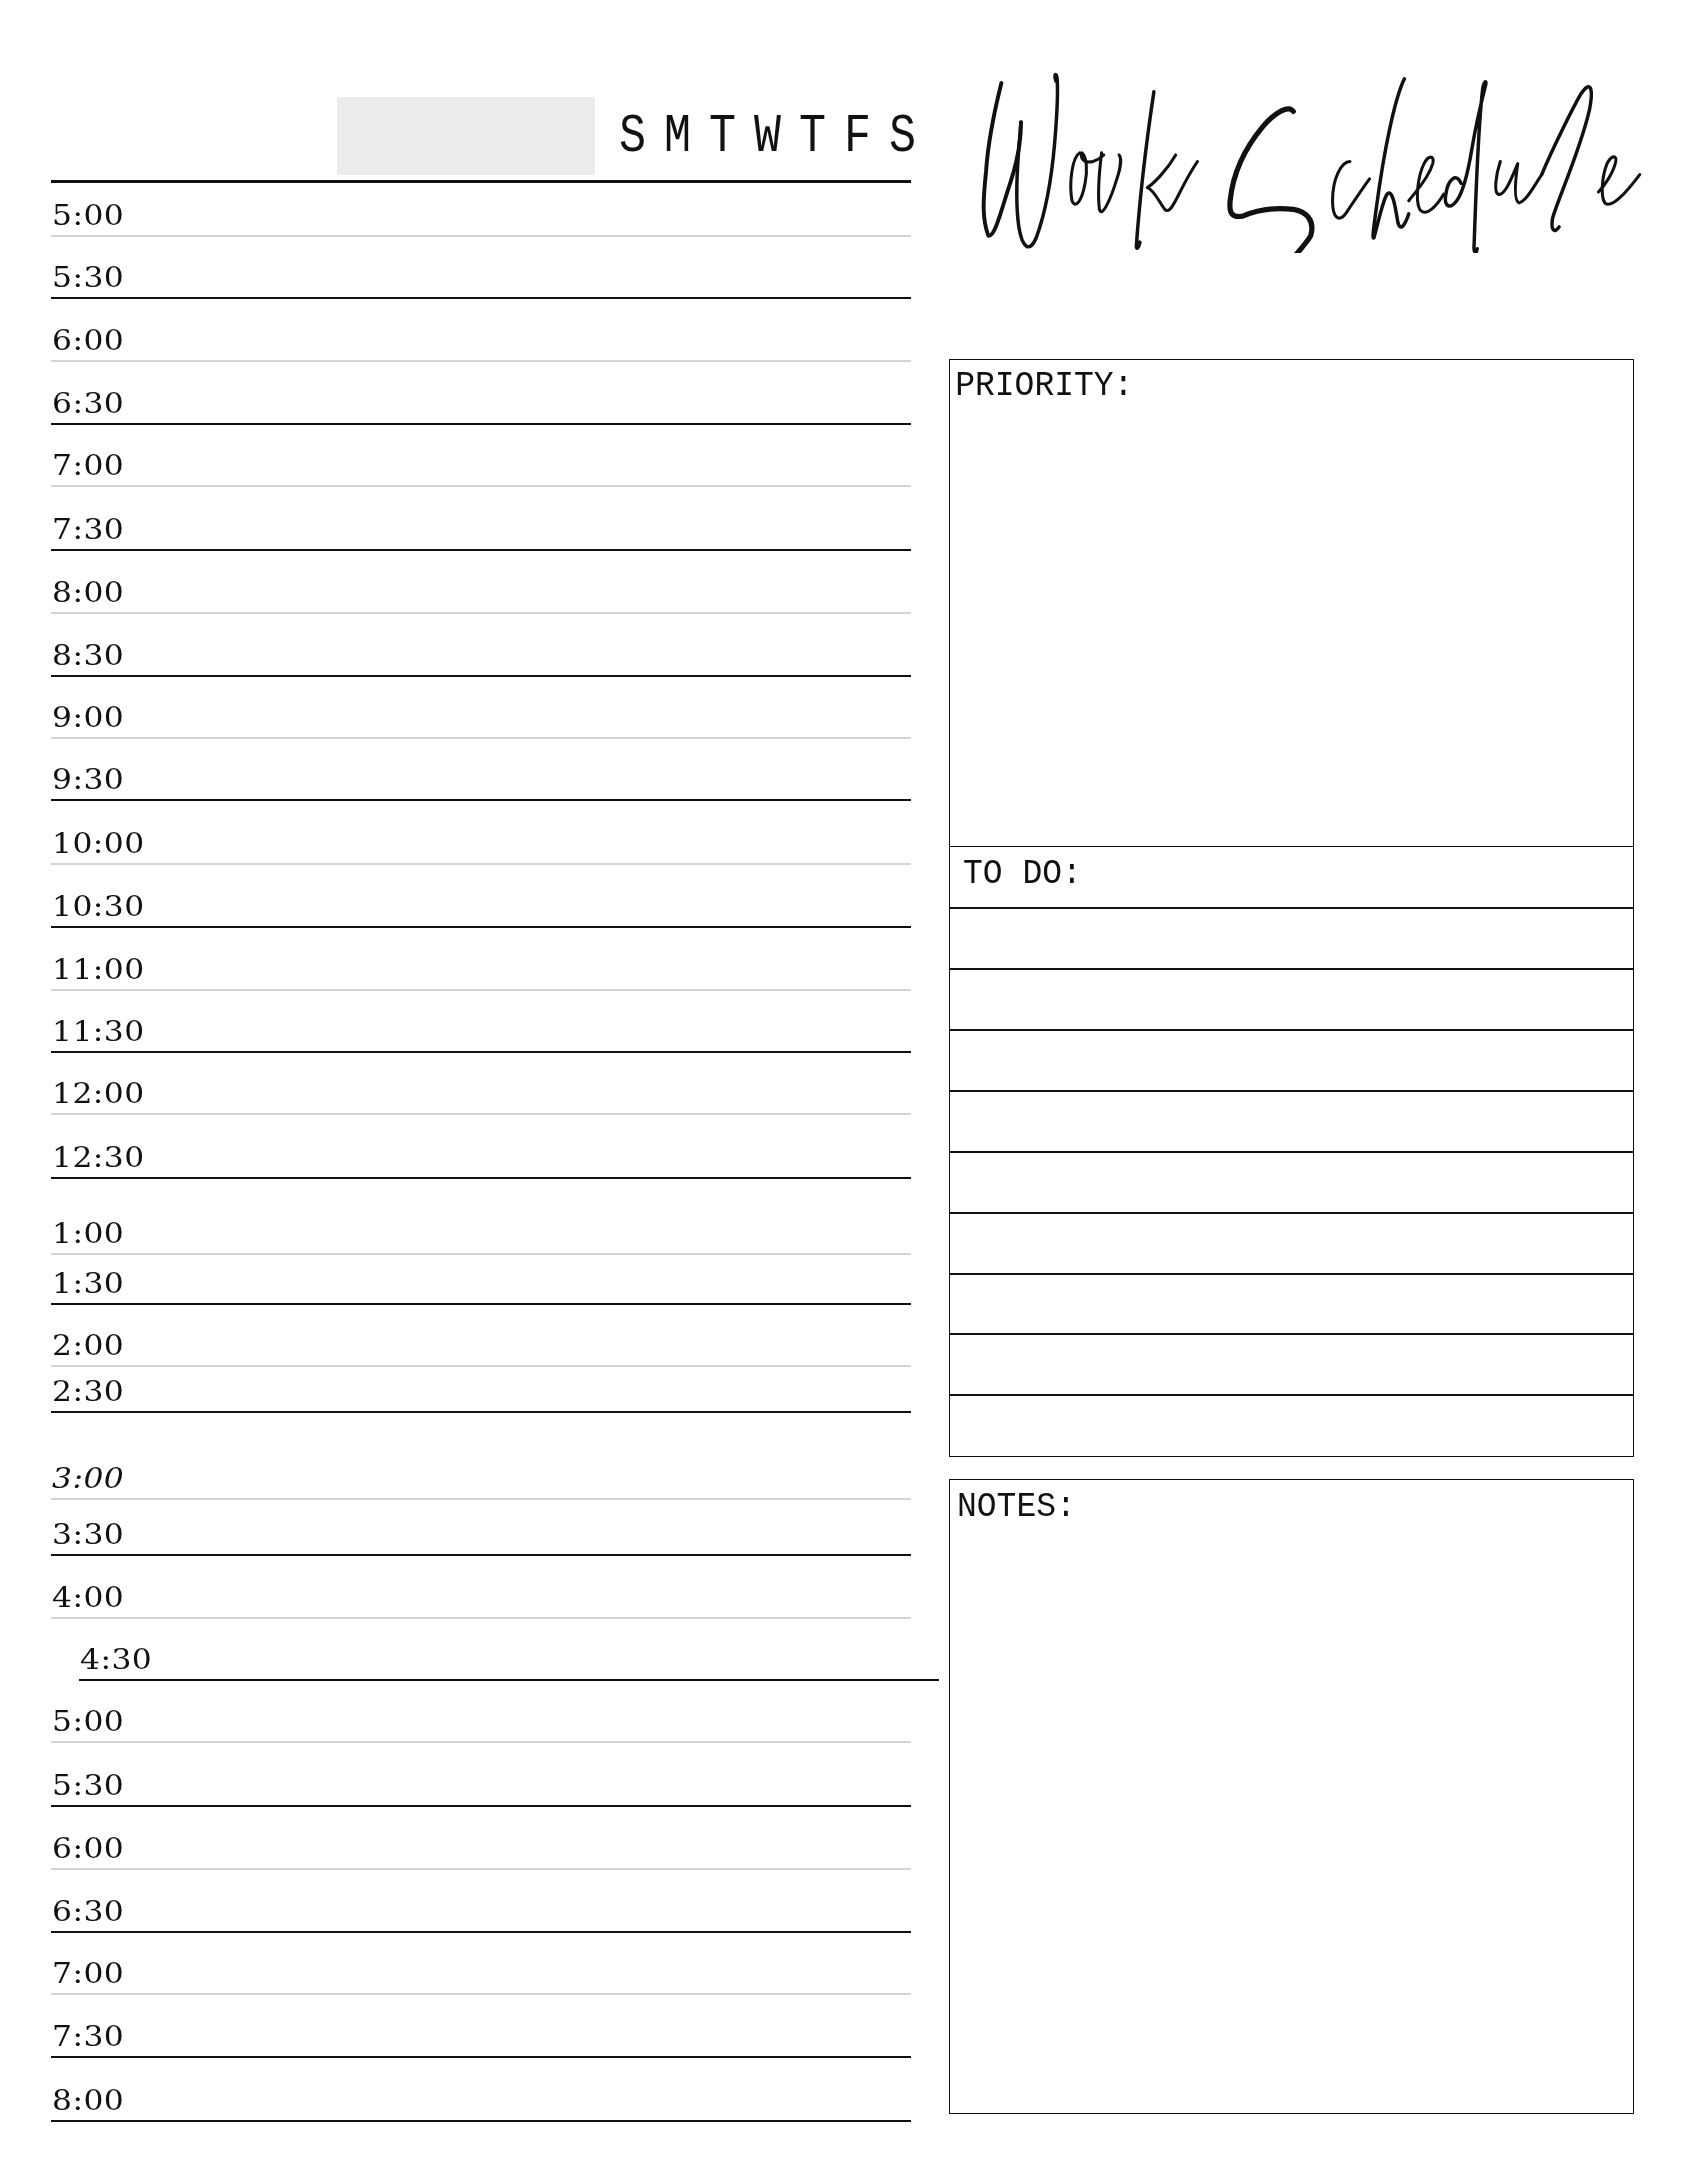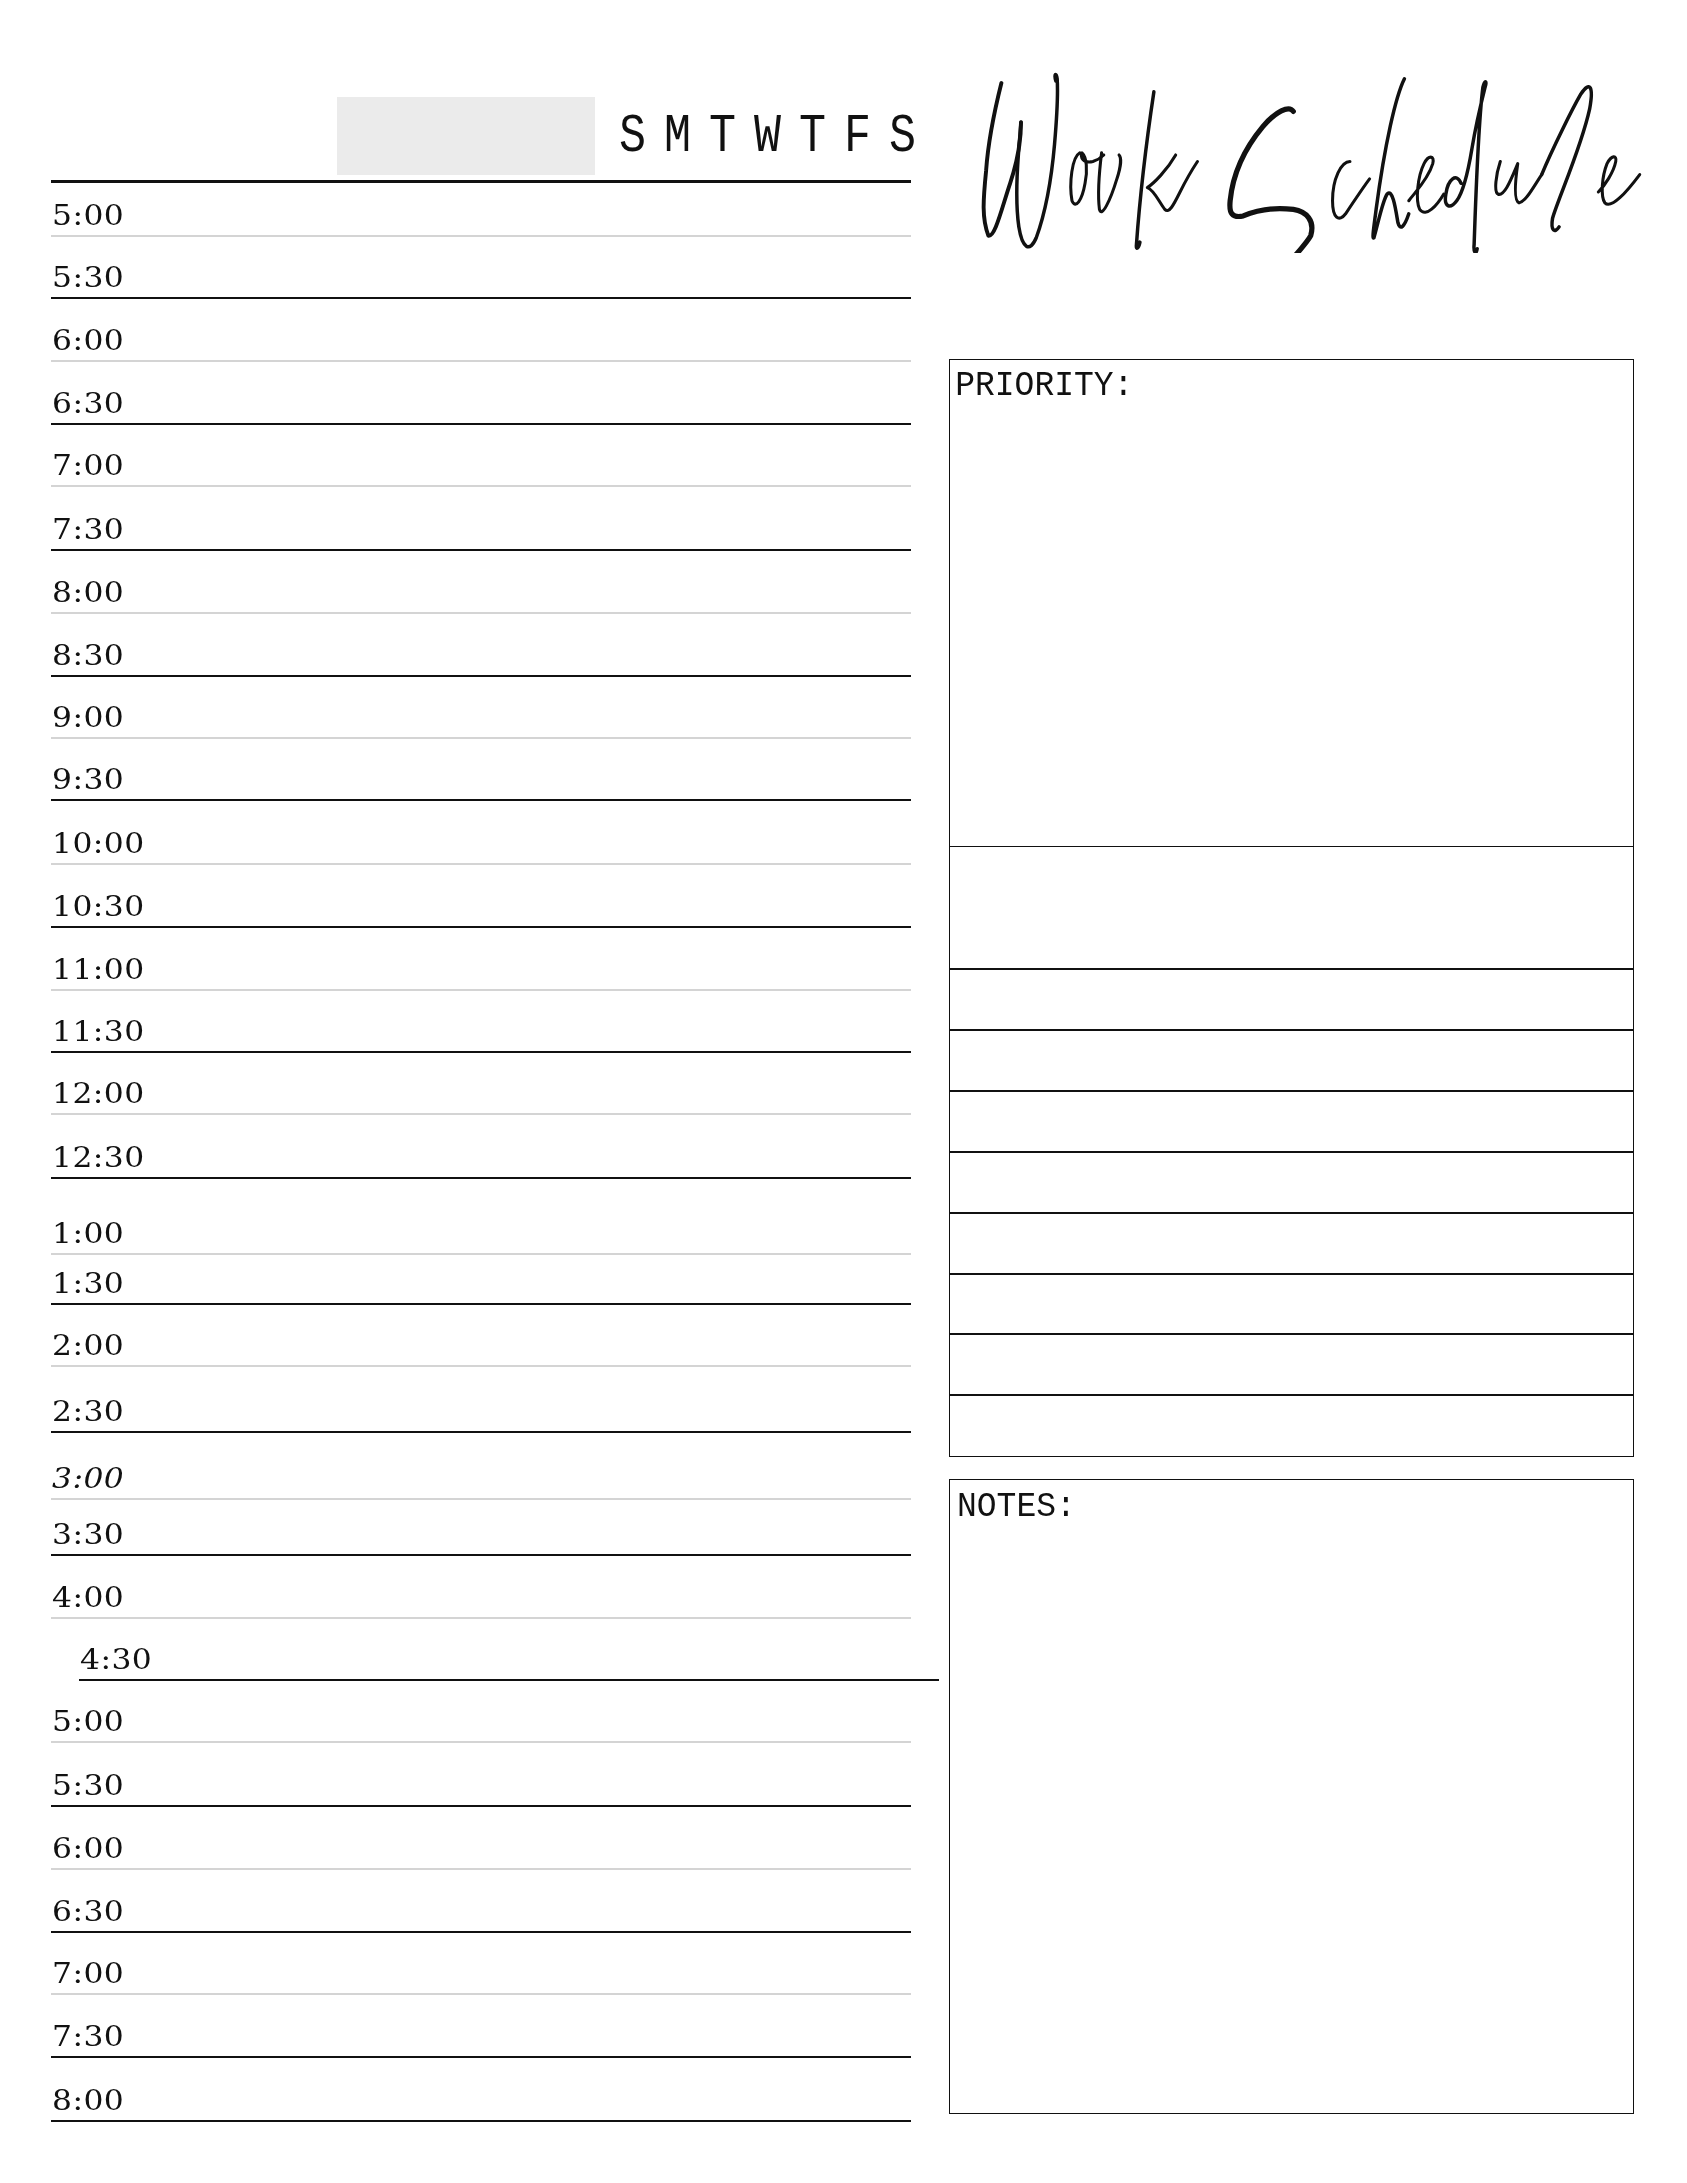--- a/index.html
+++ b/index.html
@@ -157,21 +157,21 @@
       <div class="rule"></div>
     </div>
   <div class="row dark" style="top:1060px;height:63px;">
     <span class="label">1:30</span>
       <div class="rule"></div>
     </div>
   <div class="row light" style="top:1122px;height:63px;">
     <span class="label">2:00</span>
       <div class="rule"></div>
     </div>
-  <div class="row dark" style="top:1185px;height:66px;">
+  <div class="row dark" style="top:1185px;height:46px;">
     <span class="label">2:30</span>
       <div class="rule"></div>
     </div>
   <div class="row light" style="top:1248px;height:70px;font-style:italic;">
     <span class="label">3:00</span>
       <div class="rule"></div>
     </div>
   <div class="row dark" style="top:1311px;height:63px;">
     <span class="label">3:30</span>
       <div class="rule"></div>
@@ -213,20 +213,24 @@
       <div class="rule"></div>
     </div>
 </div>
 
 <div class="box priority-box">
   <span class="box-label">PRIORITY:</span>
   <div class="area" style="top:48px;"></div>
 </div>
 
 <div class="box todo-box">
+  <div class="todo-row" style="top:0px;">
+    <span class="box-label">TO DO:</span>
+    <div class="line"></div>
+  </div>
   <div class="todo-row" style="top:61px;">
       <div class="line"></div>
     </div>
   <div class="todo-row" style="top:122px;">
       <div class="line"></div>
     </div>
   <div class="todo-row" style="top:183px;">
       <div class="line"></div>
     </div>
   <div class="todo-row" style="top:244px;">

